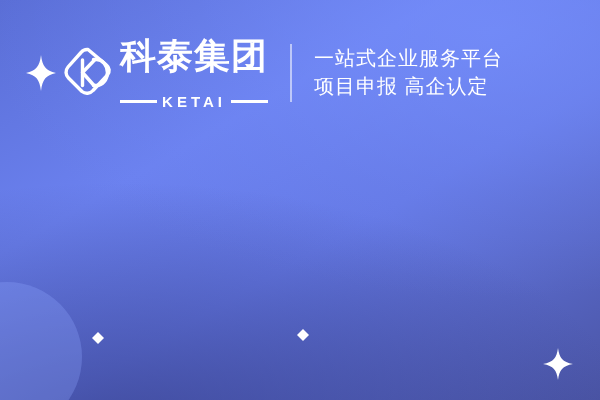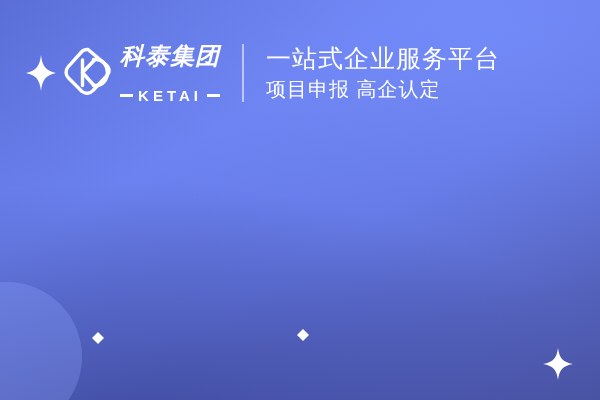--- a/index.html
+++ b/index.html
@@ -64,26 +64,25 @@
   }
   #logo-wordmark {
     margin-left: 6px;
     display: flex;
     flex-direction: column;
     align-items: center;
     justify-content: center;
   }
   #logo-cn {
     color: #ffffff;
-    font-size: 24px;
+    font-size: 36px;
     font-weight: bold;
     letter-spacing: 1px;
     line-height: 1;
     white-space: nowrap;
-    font-style: italic;
   }
   #logo-en-row {
     display: flex;
     align-items: center;
     margin-top: 20px;
     width: 100%;
   }
   .en-rule {
     height: 3px;
     background: #ffffff;
@@ -107,21 +106,21 @@
     margin-right: 22px;
     flex: none;
   }
   #tagline-block {
     display: flex;
     flex-direction: column;
     justify-content: center;
   }
   #tagline-main {
     color: #ffffff;
-    font-size: 25px;
+    font-size: 20px;
     line-height: 1.14;
     letter-spacing: 1px;
     white-space: nowrap;
   }
   #tagline-sub {
     color: #ffffff;
     font-size: 20px;
     line-height: 1.25;
     letter-spacing: 1px;
     margin-top: 4px;

